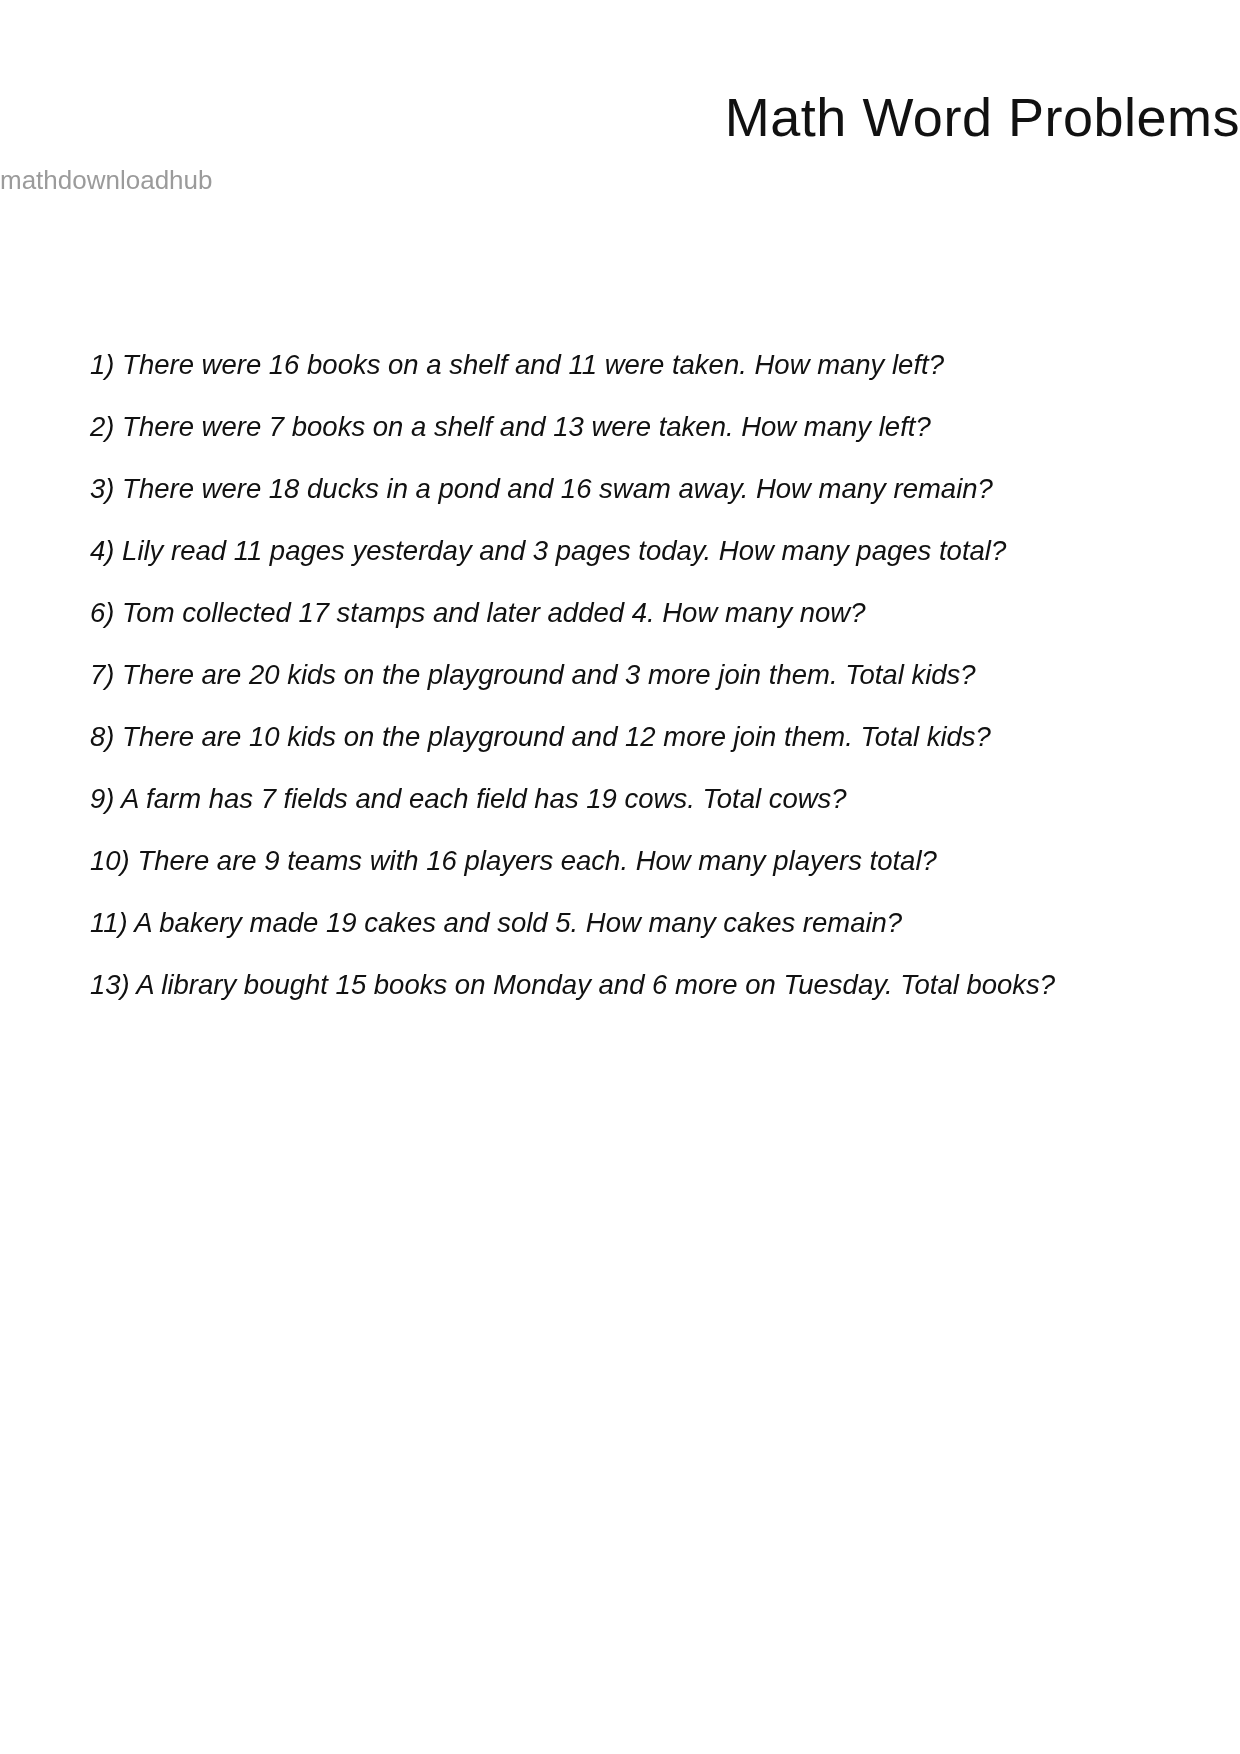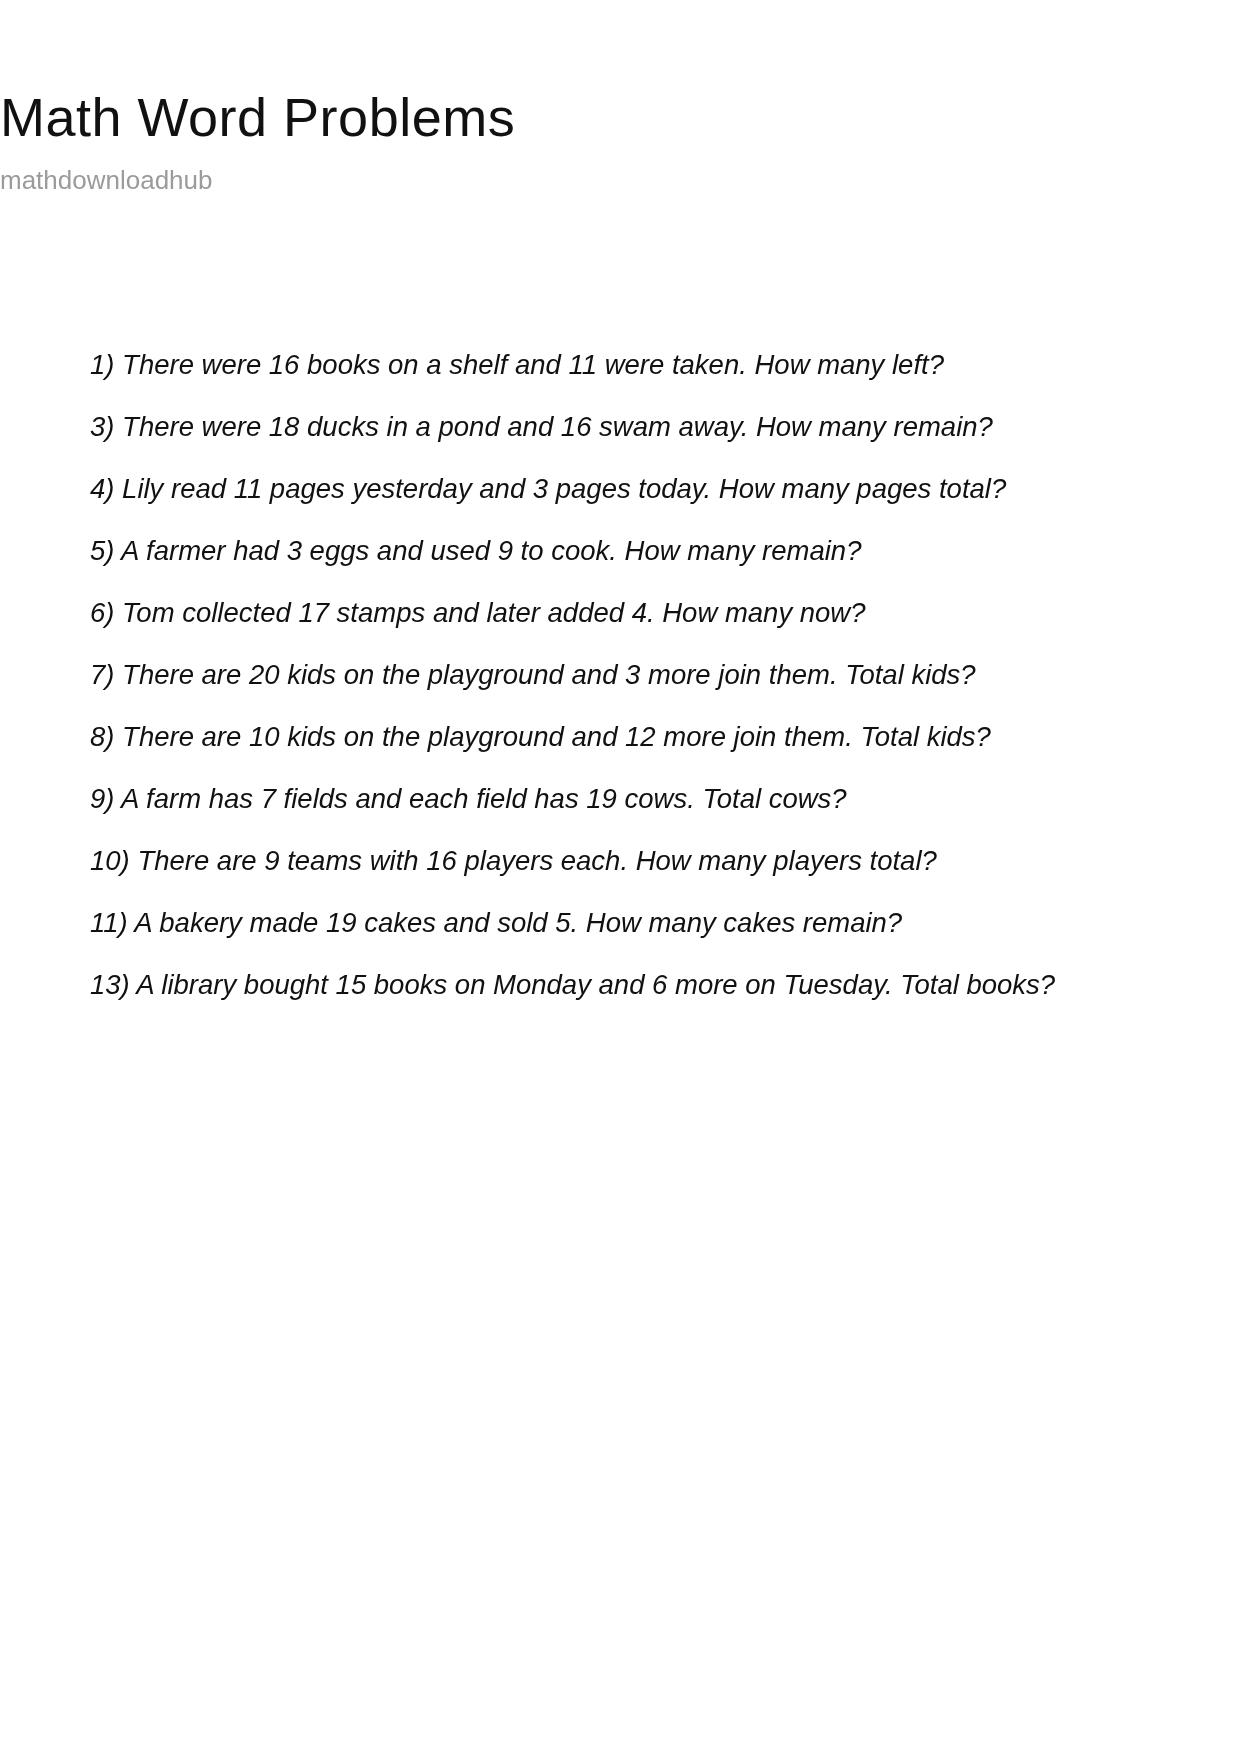--- a/index.html
+++ b/index.html
@@ -15,21 +15,21 @@
     -webkit-font-smoothing: antialiased;
   }
   .page {
     width: 1240px;
     height: 1754px;
     box-sizing: border-box;
     position: relative;
     background: #ffffff;
   }
   .doc-title {
-    text-align: left;
+    text-align: right;
     font-size: 54px;
     font-weight: 400;
     color: #111111;
     letter-spacing: 0.5px;
     margin: 0;
     padding-top: 88px;
     line-height: 1.1;
   }
   .doc-subtitle {
     text-align: left;
@@ -64,23 +64,23 @@
 </head>
 <body>
 
 <div class="page">
 
   <h1 class="doc-title">Math Word Problems</h1>
   <div class="doc-subtitle">mathdownloadhub</div>
 
   <ol class="problems">
     <li class="problem">1) There were 16 books on a shelf and 11 were taken. How many left?</li>
+    <li class="problem">2) There were 7 books on a shelf and 13 were taken. How many left?</li>
     <li class="problem">3) There were 18 ducks in a pond and 16 swam away. How many remain?</li>
     <li class="problem">4) Lily read 11 pages yesterday and 3 pages today. How many pages total?</li>
-    <li class="problem">5) A farmer had 3 eggs and used 9 to cook. How many remain?</li>
     <li class="problem">6) Tom collected 17 stamps and later added 4. How many now?</li>
     <li class="problem">7) There are 20 kids on the playground and 3 more join them. Total kids?</li>
     <li class="problem">8) There are 10 kids on the playground and 12 more join them. Total kids?</li>
     <li class="problem">9) A farm has 7 fields and each field has 19 cows. Total cows?</li>
     <li class="problem">10) There are 9 teams with 16 players each. How many players total?</li>
     <li class="problem">11) A bakery made 19 cakes and sold 5. How many cakes remain?</li>
     <li class="problem">13) A library bought 15 books on Monday and 6 more on Tuesday. Total books?</li>
   </ol>
 
 </div>

